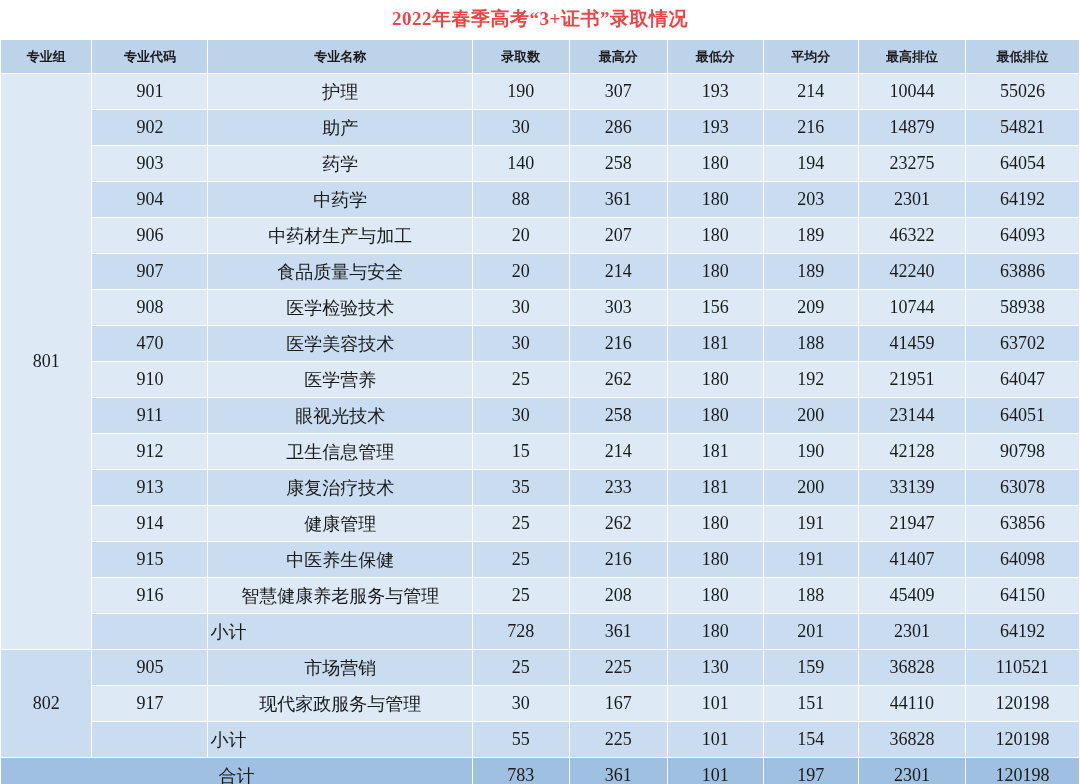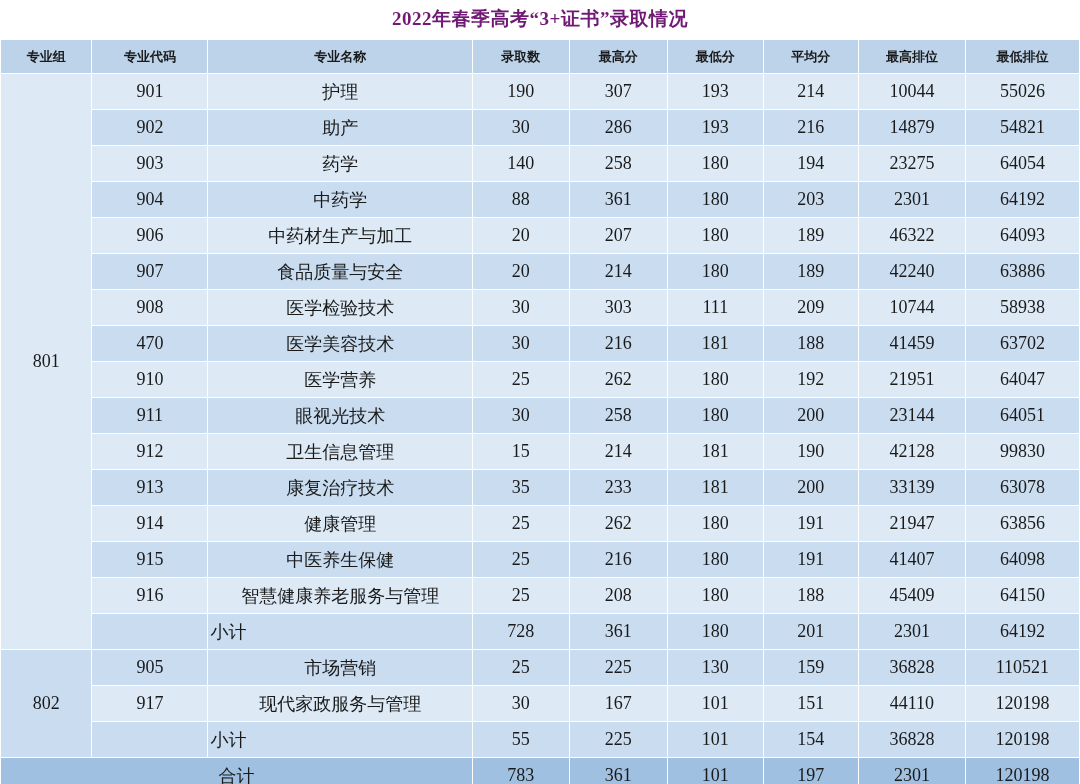--- a/index.html
+++ b/index.html
@@ -16,21 +16,21 @@
   #page {
     width: 1080px;
     height: 784px;
     position: relative;
     box-sizing: border-box;
   }
   .doc-title {
     text-align: center;
     font-size: 19px;
     font-weight: bold;
-    color: #701a75;
+    color: #ef4444;
     padding: 6px 0 7px 0;
     letter-spacing: 0.5px;
     font-family: "Liberation Serif", "DejaVu Serif", serif;
   }
   table.score-table {
     border-collapse: collapse;
     width: 1080px;
     table-layout: fixed;
   }
   table.score-table col.c-group    { width: 88px; }
@@ -176,21 +176,21 @@
         <td>180</td>
         <td>189</td>
         <td>42240</td>
         <td>63886</td>
       </tr>
       <tr class="band-a">
         <td>908</td>
         <td class="cell-name">医学检验技术</td>
         <td>30</td>
         <td>303</td>
-        <td>111</td>
+        <td>156</td>
         <td>209</td>
         <td>10744</td>
         <td>58938</td>
       </tr>
       <tr class="band-b">
         <td>470</td>
         <td class="cell-name">医学美容技术</td>
         <td>30</td>
         <td>216</td>
         <td>181</td>
@@ -219,21 +219,21 @@
         <td>64051</td>
       </tr>
       <tr class="band-a">
         <td>912</td>
         <td class="cell-name">卫生信息管理</td>
         <td>15</td>
         <td>214</td>
         <td>181</td>
         <td>190</td>
         <td>42128</td>
-        <td>99830</td>
+        <td>90798</td>
       </tr>
       <tr class="band-b">
         <td>913</td>
         <td class="cell-name">康复治疗技术</td>
         <td>35</td>
         <td>233</td>
         <td>181</td>
         <td>200</td>
         <td>33139</td>
         <td>63078</td>

